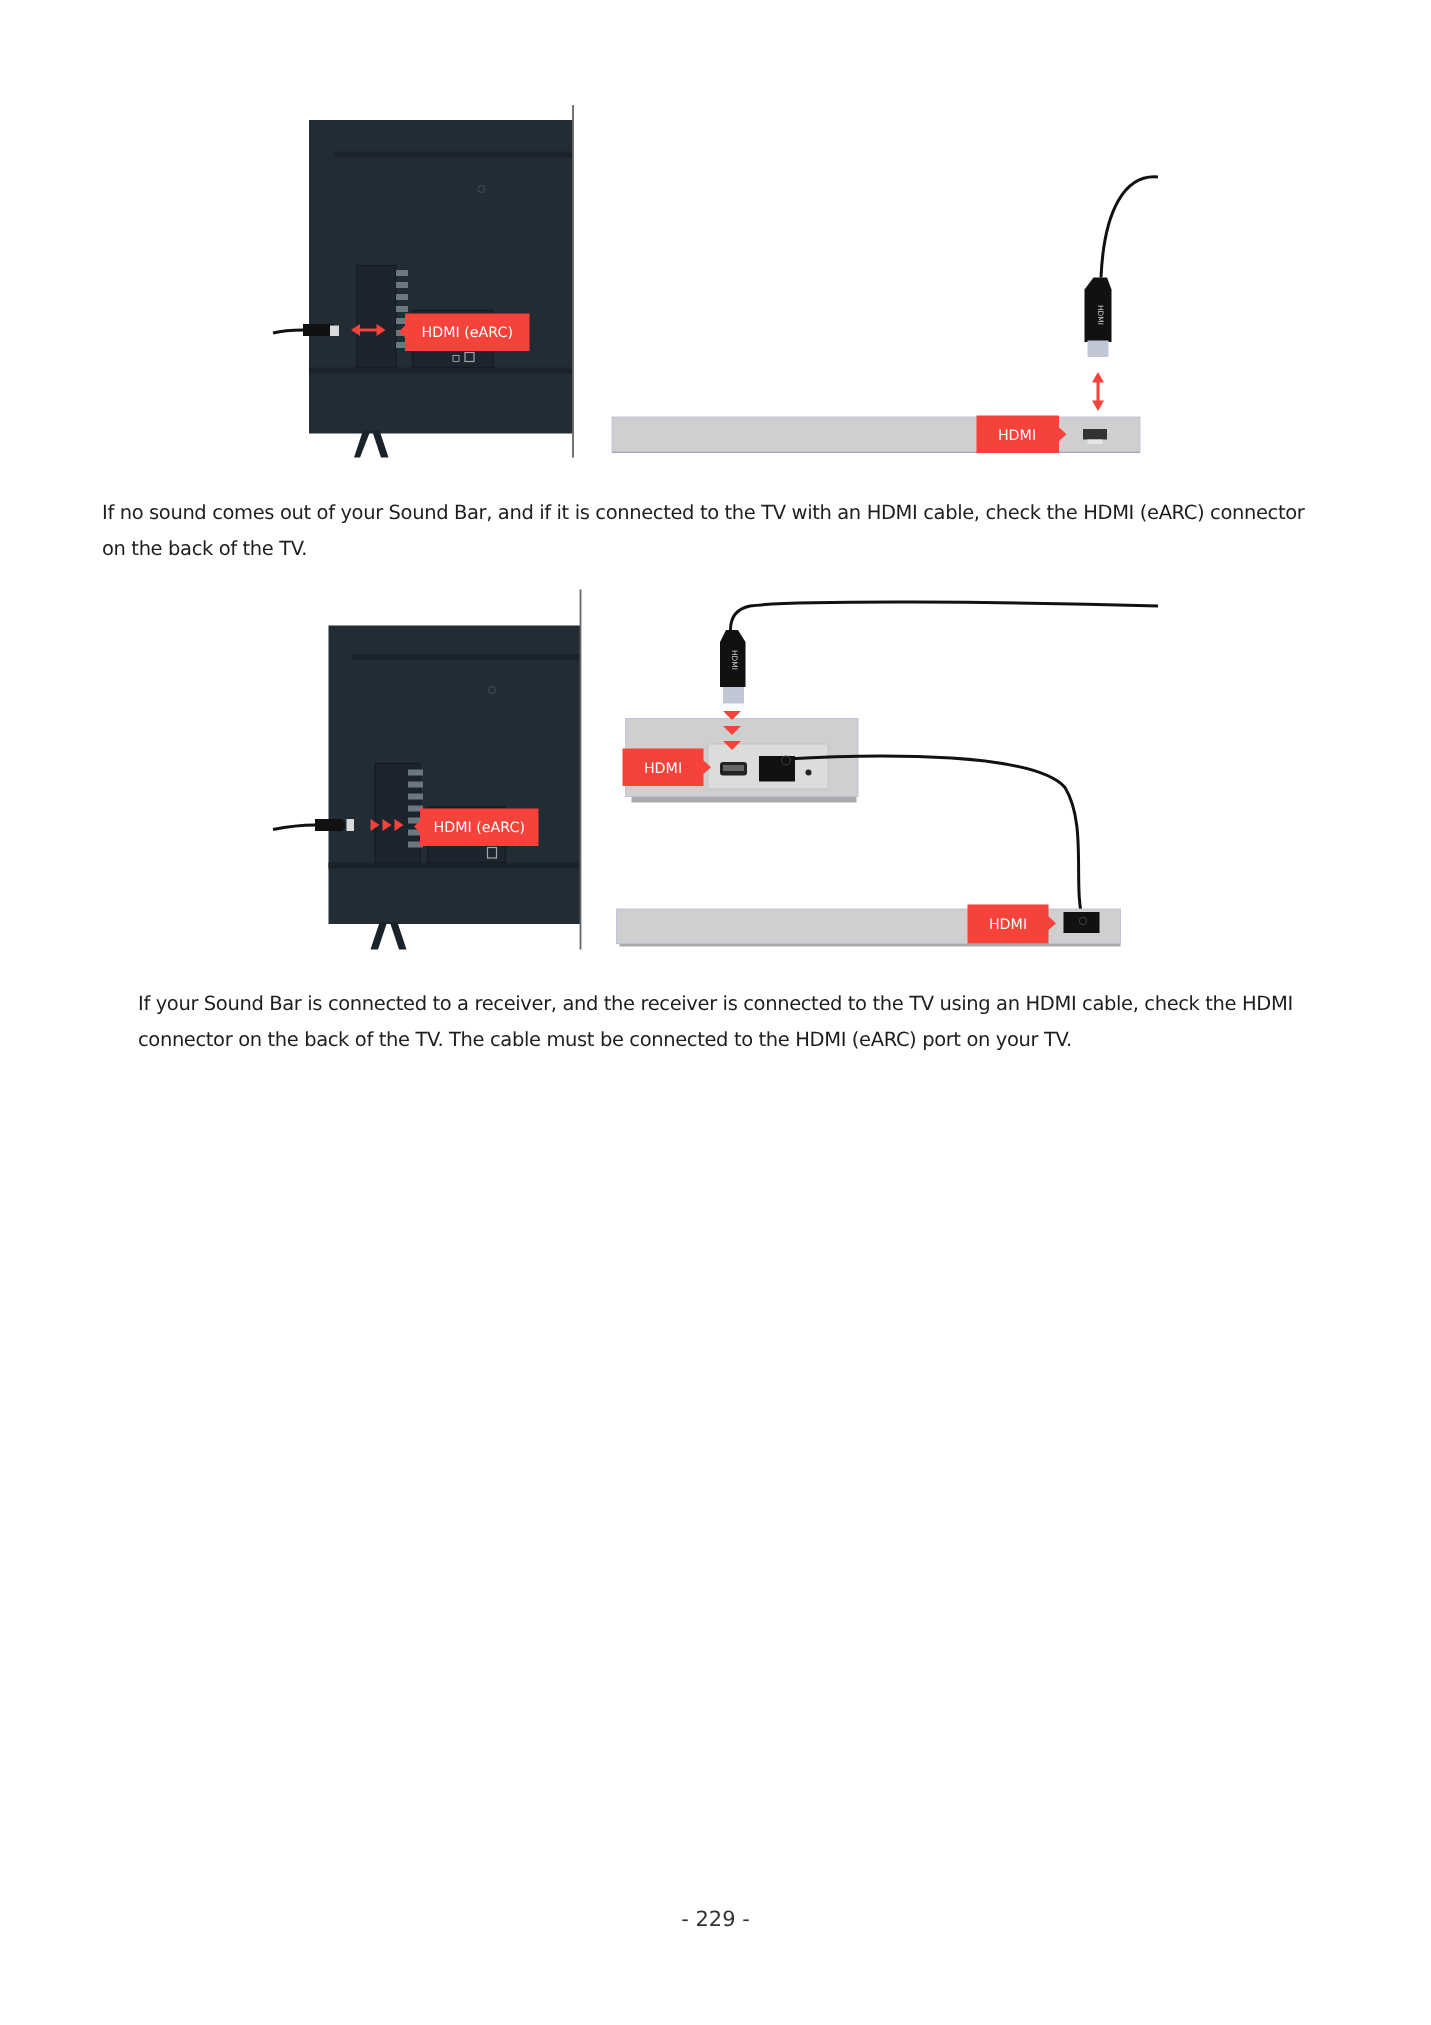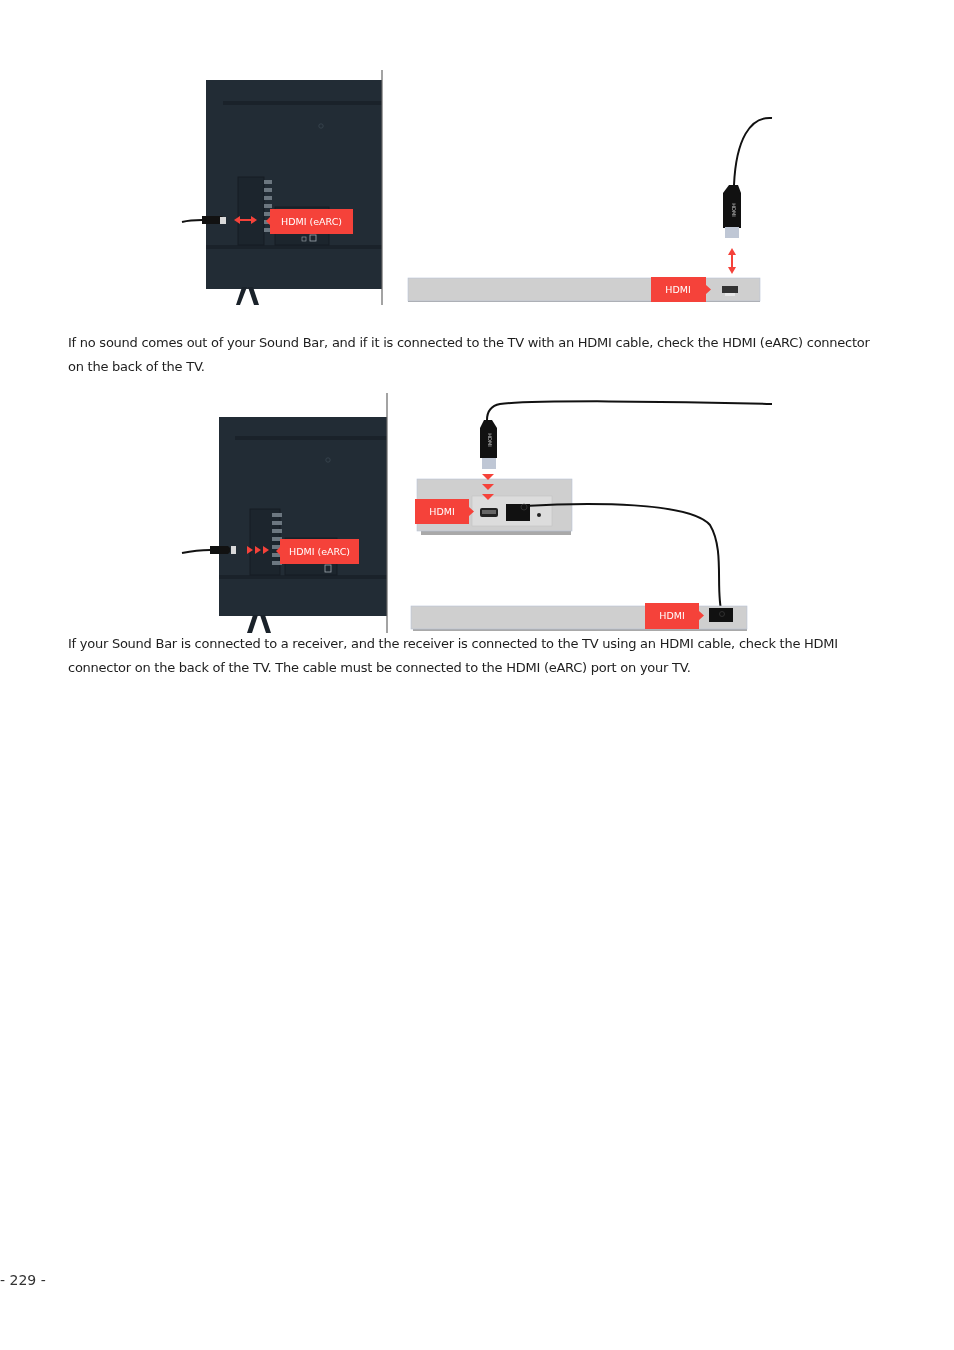--- a/index.html
+++ b/index.html
@@ -2,21 +2,21 @@
 <html><head>
   <meta charset="utf-8">
   <style>
     html, body { margin: 0; padding: 0; background: #ffffff; }
     body { width: 954px; height: 1350px; position: relative; overflow: hidden;
            font-family: "DejaVu Sans", sans-serif; color: #222222; }
     .figure { position: absolute; }
     .figure svg { display: block; }
     .para { position: absolute; left: 68px; width: 820px; font-size: 13px;
             line-height: 24px; color: #1e1e1e; letter-spacing: -0.25px; }
-    .page-num { position: absolute; left: 0; width: 954px; top: 1272px; text-align: left;
+    .page-num { position: absolute; left: 0; width: 954px; top: 1272px; text-align: center;
                 font-size: 14px; color: #333333; }
     .svg-label { font-family: "DejaVu Sans", sans-serif; font-size: 9.5px; fill: #ffffff; }
   </style>
 </head>
 <body>
 
 <div class="figure" style="left:170px; top:70px;">
   <svg width="610" height="240" viewBox="0 0 610 240">
 
     <g>
@@ -161,15 +161,15 @@
       <rect x="539" y="218" width="24" height="14" fill="#111111"></rect>
       <circle cx="552" cy="224" r="2.5" fill="#111111" stroke="#444" stroke-width="0.6"></circle>
     </g>
     <g>
       <path d="M475 213 L529 213 L529 221 L534 225.5 L529 230 L529 239 L475 239 Z" fill="#f5423a"></path>
       <text class="svg-label" x="502" y="229" text-anchor="middle">HDMI</text>
     </g>
   </svg>
 </div>
 
-<div class="para" style="top:632px;">If your Sound Bar is connected to a receiver, and the receiver is connected to the TV using an HDMI cable, check the HDMI connector on the back of the TV. The cable must be connected to the HDMI (eARC) port on your TV.</div>
+<div class="para" style="top:658px;margin-left:24px;">If your Sound Bar is connected to a receiver, and the receiver is connected to the TV using an HDMI cable, check the HDMI connector on the back of the TV. The cable must be connected to the HDMI (eARC) port on your TV.</div>
 
 <div class="page-num">- 229 -</div>
 
 </body></html>

